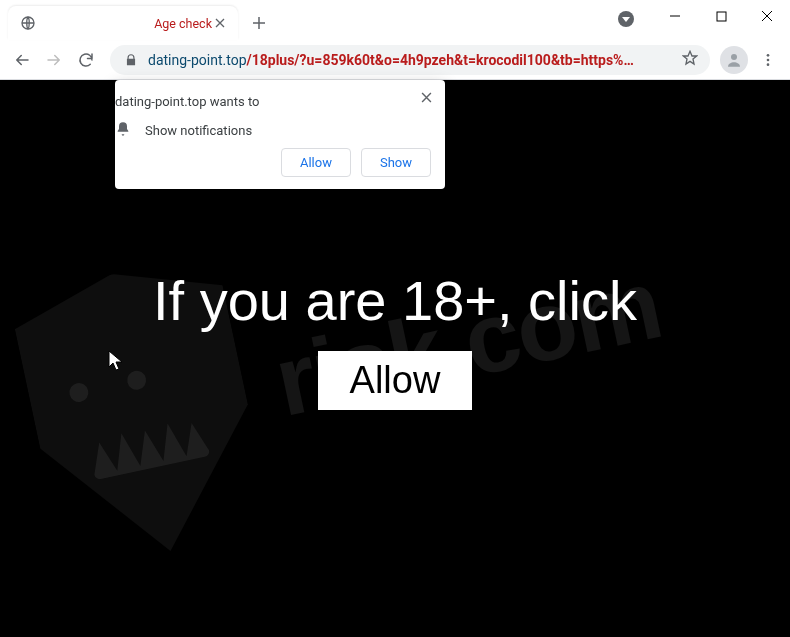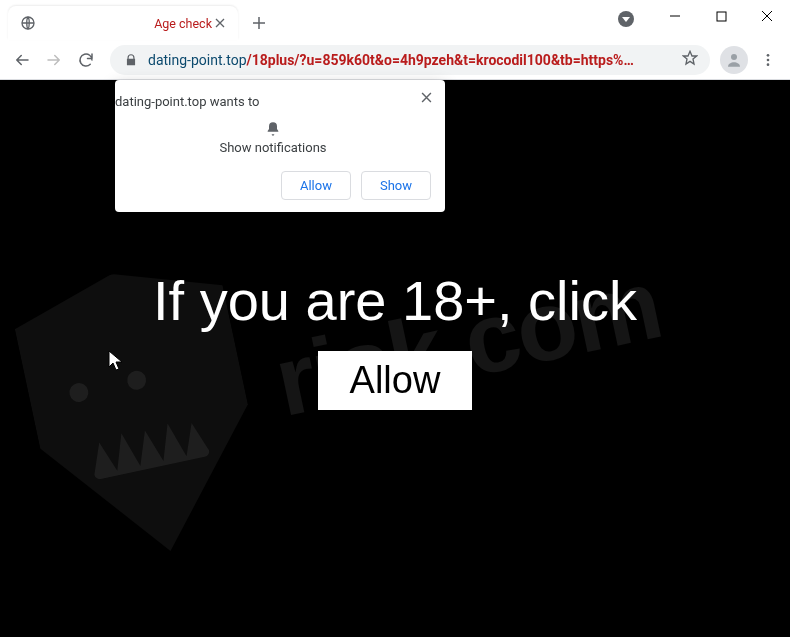--- a/index.html
+++ b/index.html
@@ -182,23 +182,22 @@
     font-size:13px; color:#3c4043;
   }
   .perm-popup .pp-close {
     position:absolute; right:8px; top:6px;
     width:22px; height:22px; border-radius:50%;
     display:inline-flex; align-items:center; justify-content:center;
     color:#5f6368; cursor:pointer;
   }
   .perm-popup .pp-line1 { margin-bottom: 12px; }
   .perm-popup .pp-row {
-    display:flex; align-items:center; 
-    margin-bottom: 16px;
-    flex-direction: column;
+    display:flex; align-items:center; gap:14px;
+    margin-bottom: 8px;
   }
   .perm-popup .pp-buttons {
     display:flex; justify-content:flex-end; gap:10px;
   }
   .perm-popup .pp-btn {
     border:1px solid #dadce0; background:#fff;
     color:#1a73e8; font-size:13px;
     padding: 6px 18px; border-radius:4px;
     cursor:pointer; font-family:inherit;
   }

